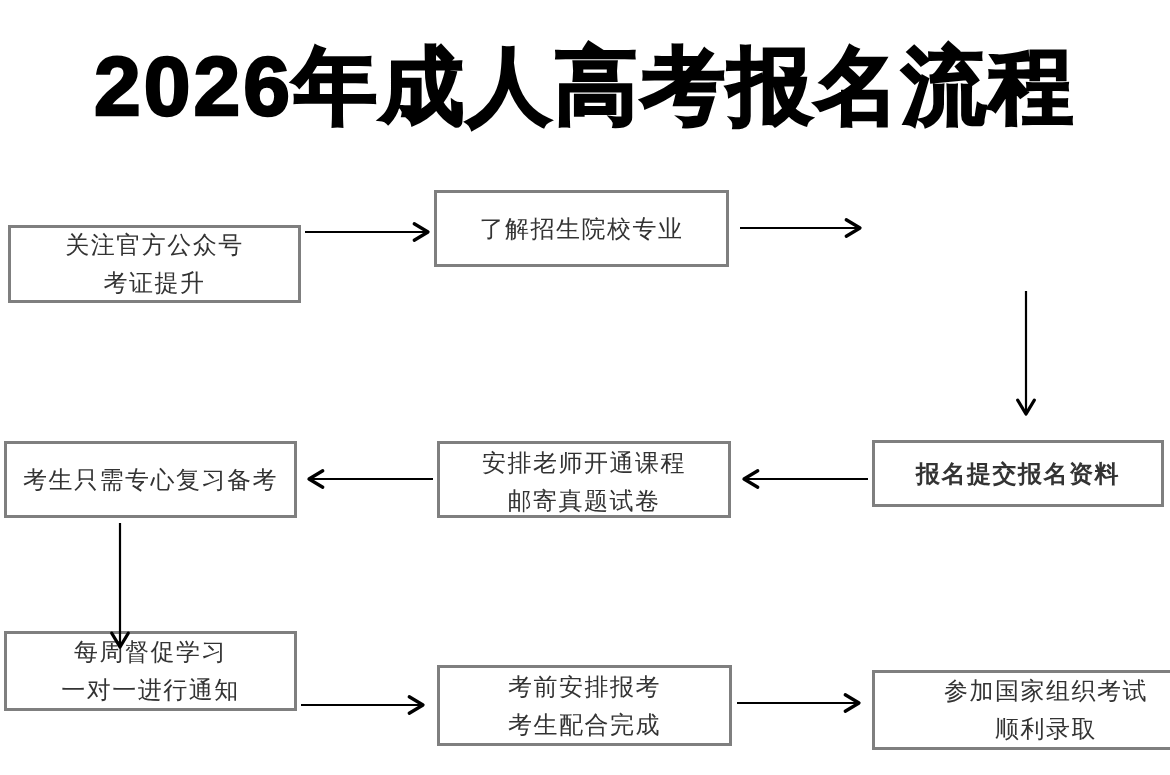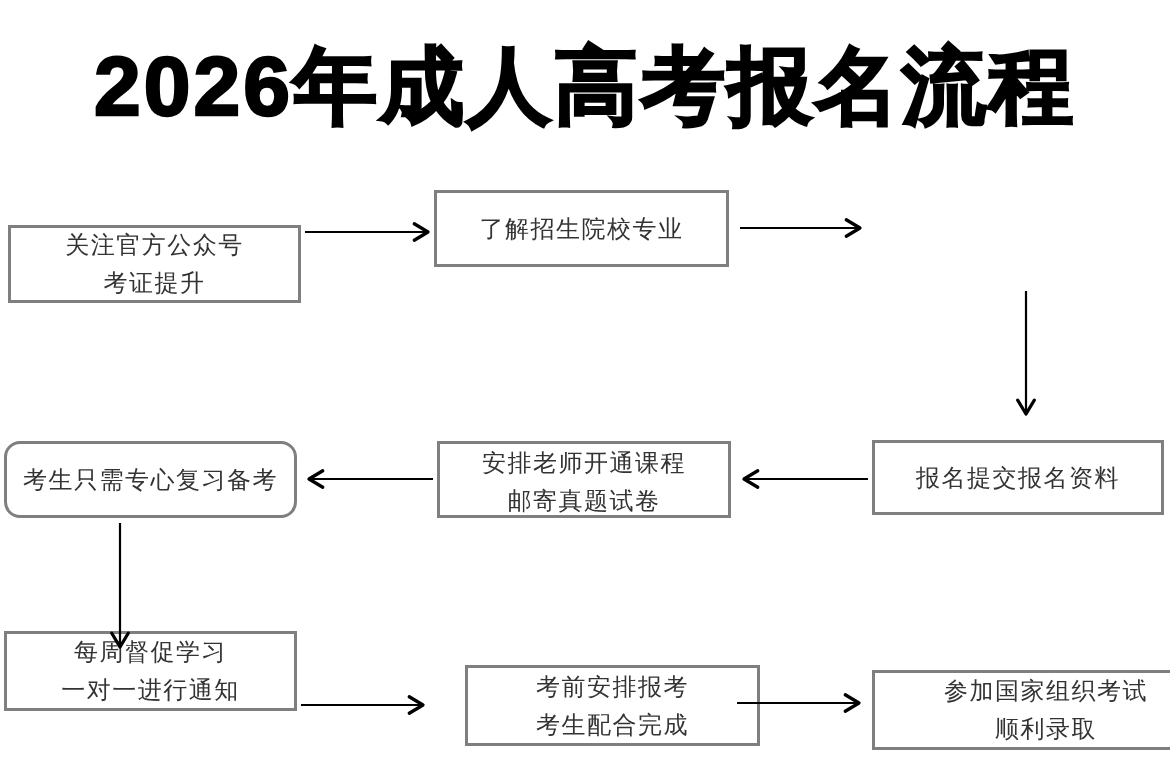--- a/index.html
+++ b/index.html
@@ -43,26 +43,26 @@
     font-weight: 300;
     line-height: 38px;
     letter-spacing: 1.5px;
     white-space: nowrap;
   }
   
   .n1 { left: 8px;   top: 191px; width: 293px; height: 78px; margin-top: 34px; }
   .n2 { left: 434px; top: 190px; width: 295px; height: 77px; }
   .n3 { left: 872px; top: 188px; width: 292px; height: 77px; }
   
-  .n4 { left: 872px; top: 440px; width: 292px; height: 75px; }
+  .n4 { left: 872px; top: 440px; width: 292px; height: 67px; font-weight: bold; }
   .n5 { left: 437px; top: 441px; width: 294px; height: 77px; justify-content: space-between; }
-  .n6 { left: 4px;   top: 441px; width: 293px; height: 77px; border-radius: 16px; }
+  .n6 { left: 4px;   top: 441px; width: 293px; height: 77px; }
   
   .n7 { left: 4px;   top: 631px; width: 293px; height: 80px; }
-  .n8 { left: 437px; top: 665px; width: 295px; height: 81px; margin-left: 28px; }
+  .n8 { left: 437px; top: 665px; width: 295px; height: 81px; }
   .n9 { left: 872px; top: 670px; width: 348px; height: 80px; }
 
   #arrow-layer {
     position: absolute;
     left: 0; top: 0;
     width: 1170px;
     height: 775px;
     pointer-events: none;
   }
 </style>

